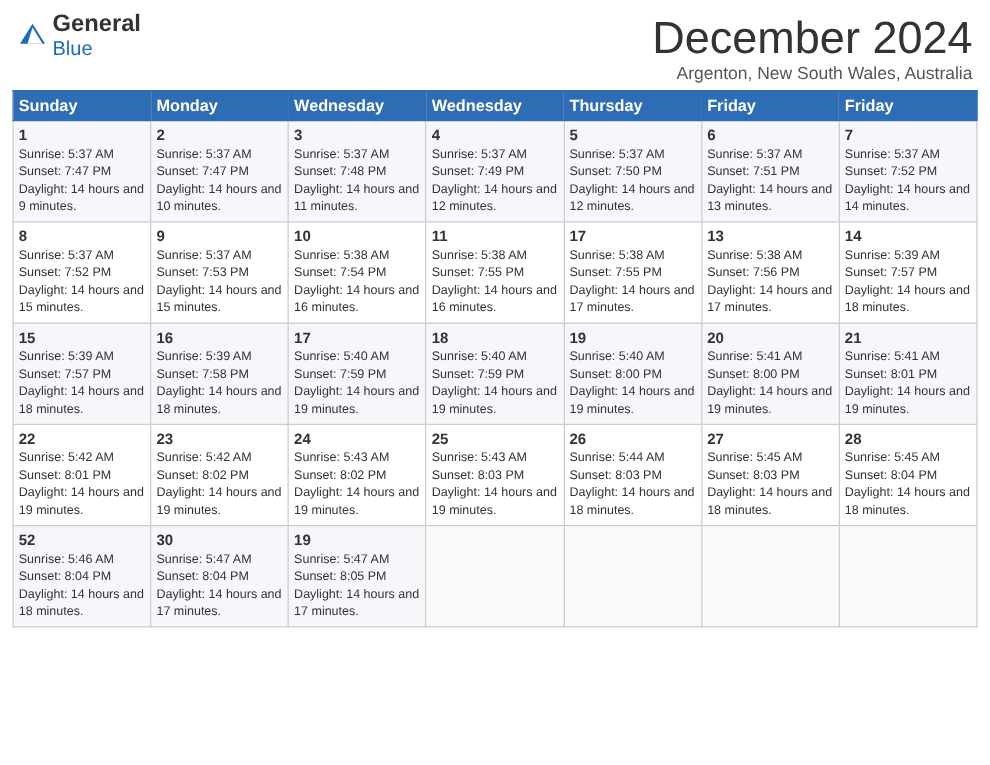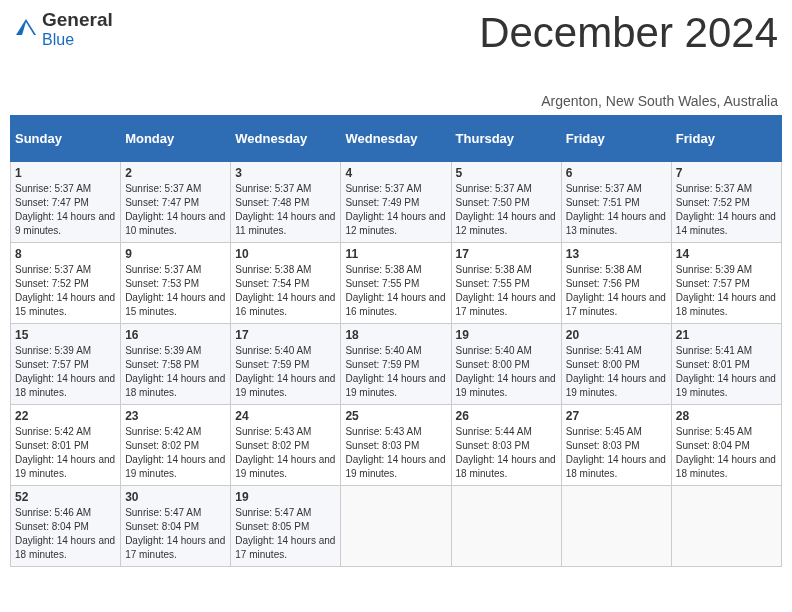--- a/index.html
+++ b/index.html
@@ -35,41 +35,40 @@
       line-height: 1.1;
     }
     .logo-icon {
       width: 24px;
       height: 24px;
     }
     .title-area {
       text-align: right;
     }
     .month-title {
-      font-size: 42px;
+      font-size: 36px;
       font-weight: normal;
       color: #333;
       line-height: 1.1;
     }
     .location-title {
       font-size: 14px;
       color: #555;
-      margin-top: 37px;
     }
     .calendar-table {
       width: 100%;
       border-collapse: collapse;
       table-layout: fixed;
     }
     .calendar-table thead th {
       background-color: #2e6db4;
       color: #fff;
       font-size: 13px;
       font-weight: bold;
-      padding: 15px 4px;
+      padding: 4px 4px;
       text-align: left;
       border: 1px solid #2e6db4;
     }
     .calendar-table tbody td {
       vertical-align: top;
       border: 1px solid #ccc;
       padding: 4px 4px;
       font-size: 10px;
       color: #333;
       height: 80px;

